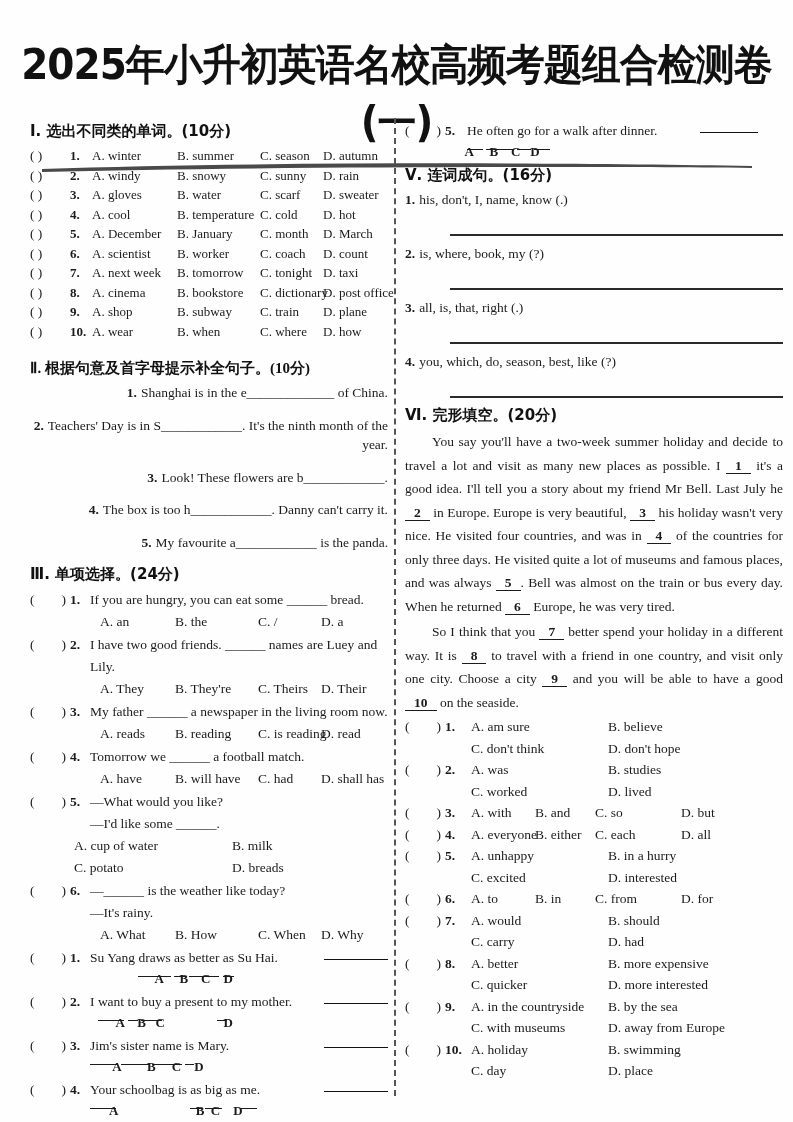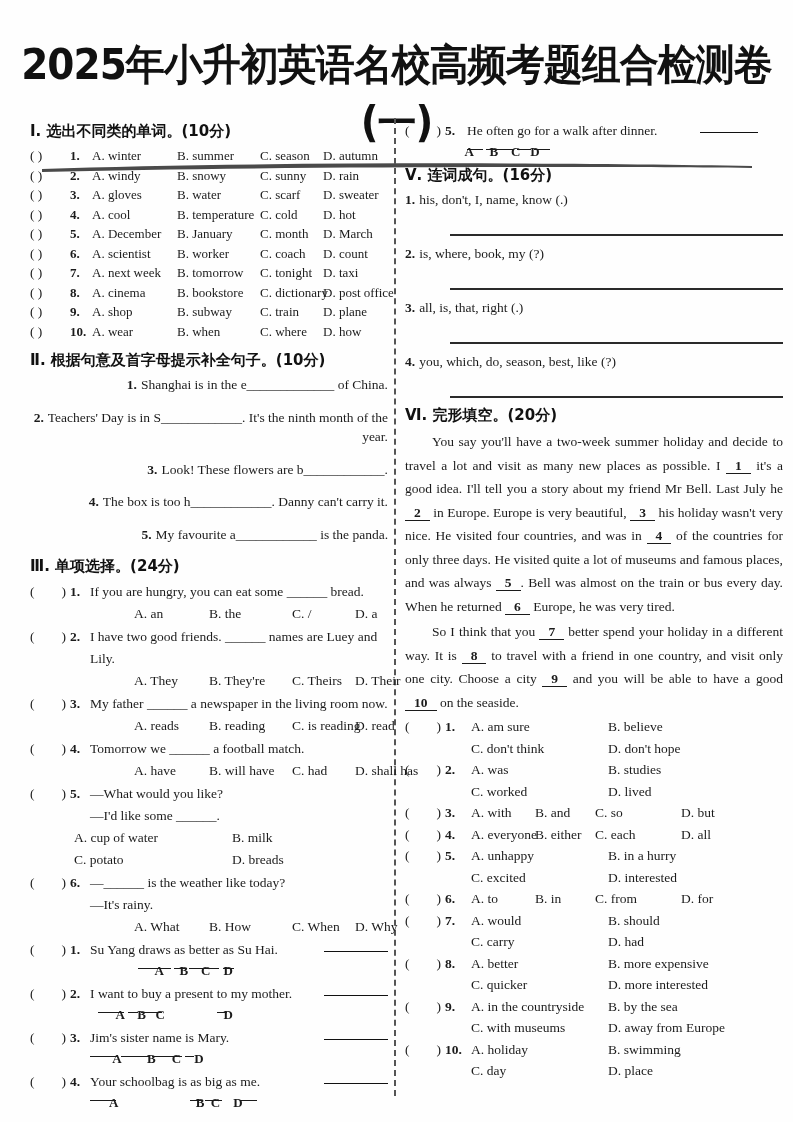--- a/index.html
+++ b/index.html
@@ -23,21 +23,21 @@
   .qn { font-weight:700; }
 
   
   .ii-item { font-size:13.5px; line-height:1.45; margin-bottom:13px; padding-left:17px; text-indent:-17px;text-align:right; }
   .ii-item b { margin-right:4px; }
 
   
   .q { margin-bottom:1px; }
   .q-stem { display:grid; grid-template-columns:40px 20px auto; font-size:13.5px; line-height:22px; }
   .stem2 { margin-left:60px; font-size:13.5px; line-height:22px; }
-  .opts4 { margin-left:104px; display:grid; grid-template-columns:75px 83px 63px auto; font-size:13.5px; line-height:22px; }
+  .opts4 { margin-left:70px; display:grid; grid-template-columns:75px 83px 63px auto; font-size:13.5px; line-height:22px; }
   .opts4 span, .o2 span, .o4 span { white-space:nowrap; }
   .opts2 { margin-left:44px; display:grid; grid-template-columns:158px auto; font-size:13.5px; line-height:22px; }
 
   
   .iv-item { position:relative; margin-bottom:2px; }
   .iv-item .q-stem { line-height:21px; }
   .letters { margin-left:70px; white-space:pre; font-weight:700; font-size:13px; line-height:21px; }
   .iv-ans { position:absolute; right:0; top:12px; width:64px; border-bottom:1.5px solid #111; }
   .uw { border-bottom:1px solid #1b1b1b; padding-bottom:11px; }
 
@@ -151,21 +151,21 @@
     </div>
     <div class="i-row">
       <span class="br">(        )</span>
         <b class="qn">10.</b>
         <span>A. wear</span>
         <span>B. when</span>
         <span>C. where</span>
         <span>D. how</span>
     </div>
 
-    <div class="sec-h" style="margin-top:10px;">Ⅱ. 根据句意及首字母提示补全句子。(10分)</div>
+    <div class="sec-h" style="margin-top:18px;font-family:Liberation Serif, serif;">Ⅱ. 根据句意及首字母提示补全句子。(10分)</div>
 
     <div class="ii-item"><b class="qn">1.</b><span>Shanghai is in the e_____________ of China.</span></div>
     <div class="ii-item"><b class="qn">2.</b><span>Teachers' Day is in S____________. It's the ninth month of the year.</span></div>
     <div class="ii-item"><b class="qn">3.</b><span>Look!  These flowers are b____________.</span></div>
     <div class="ii-item"><b class="qn">4.</b><span>The box is too h____________. Danny can't carry it.</span></div>
     <div class="ii-item"><b class="qn">5.</b><span>My favourite a____________ is the panda.</span></div>
 
     <div class="sec-h">Ⅲ. 单项选择。(24分)</div>
 
     <div class="q">

